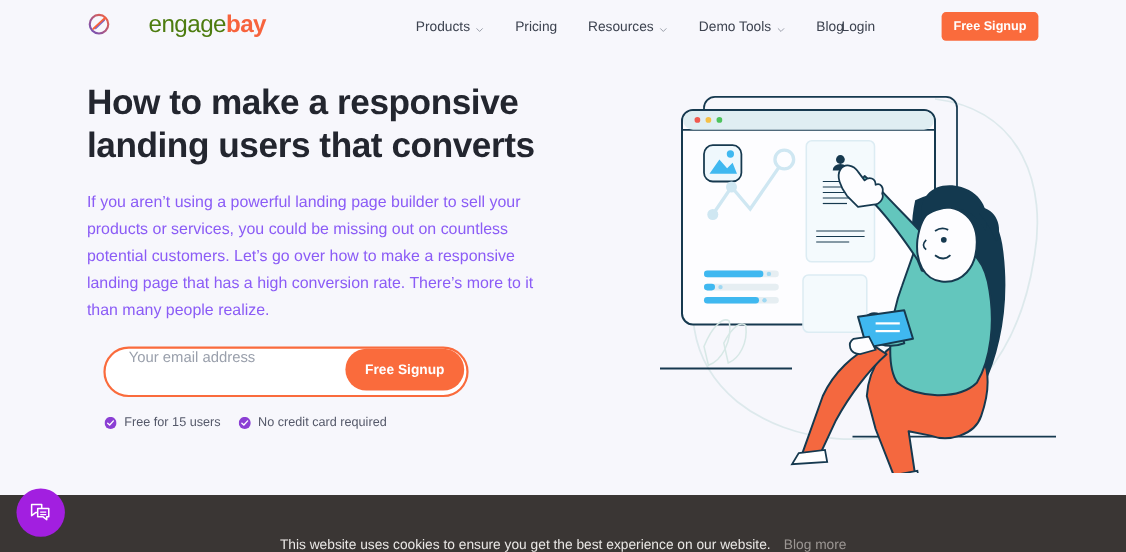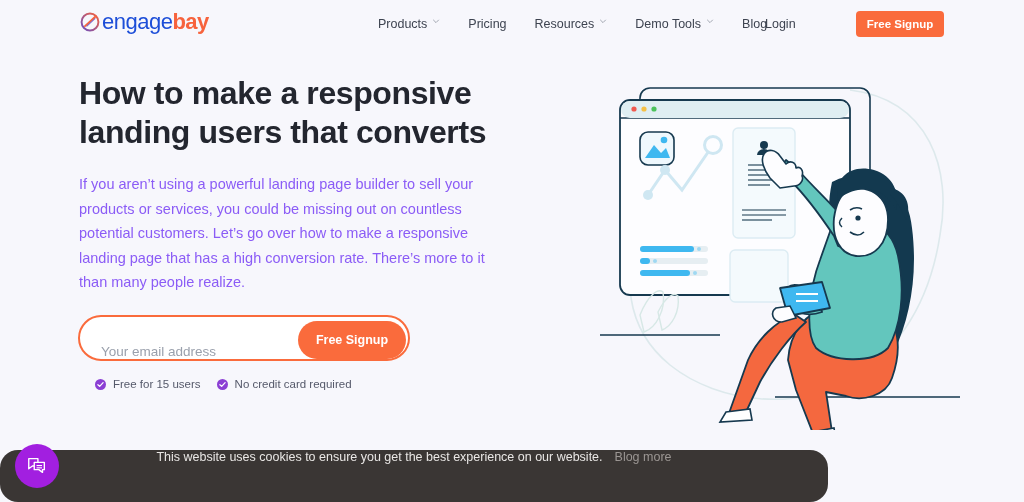--- a/index.html
+++ b/index.html
@@ -18,29 +18,29 @@
   }
   .logo-wrap {
     position: absolute; left: 79px; top: 11px;
     display: flex; align-items: center; gap: 1px;
   }
   .logo-mark { width: 22px; height: 22px; display: block; }
   .logo-text {
     font-size: 22px; font-weight: 400; letter-spacing: -0.5px;
     line-height: 22px;
   }
-  .logo-text .part-a { color: #1d4ed8; }
+  .logo-text .part-a { color: #4d7c0f; margin-left: 33px; }
   .logo-text .part-b { color: #f7633d; font-weight: 700; }
 
   .nav {
     position: absolute; left: 378px; top: 0; height: 48px;
     display: flex; align-items: center; gap: 0px;
   }
   .nav-item {
-    display: flex; align-items: flex-start; gap: 5px;
+    display: flex; align-items: flex-end; gap: 5px;
     font-size: 12.5px; color: #3d4350;
     padding: 0 14px; cursor: pointer; white-space: nowrap;
   }
   .nav-item:first-child { padding-left: 0; }
   .chev { width: 8px; height: 8px; display: block; opacity: .75; }
 
   .login-link {
     position: absolute; left: 765px; top: 17px;
     font-size: 12.5px; color: #3d4350; cursor: pointer;
   }
@@ -69,24 +69,24 @@
     font-size: 32px; line-height: 39px; font-weight: 700;
     color: #23262f; letter-spacing: -0.4px;
   }
   .hero-para {
     margin-top: 20px;
     font-size: 14.5px; line-height: 24.5px; color: #8b5cf6;
     width: 432px;
   }
 
   .email-form {
-    position: absolute; left: 78px; top: 315px;
+    position: absolute; left: 94px; top: 315px;
     width: 332px; height: 46px;
     background: #fff; border: 2px solid #fa6b3c;
-    border-radius: 26px; display: flex; align-items: flex-end;
+    border-radius: 26px; display: flex; align-items: flex-start;
   }
   .email-input {
     flex: 1; border: none; outline: none; background: transparent;
     font-size: 13.5px; color: #4a4f5c; padding-left: 21px;
     font-family: "Liberation Sans", sans-serif;
   }
   .email-input::placeholder { color: #9aa0ac; }
   .btn-signup-form {
     width: 108px; height: 38px; margin-right: 2px;
     border-radius: 20px; background: #fa6b3c; color: #fff;
@@ -111,23 +111,23 @@
     position: absolute; left: 15px; top: 444px;
     width: 44px; height: 44px; border-radius: 50%;
     background: #a21fe0; cursor: pointer;
     display: flex; align-items: center; justify-content: center;
     z-index: 30;
   }
   .chat-icon { width: 22px; height: 22px; display: block; }
 
   
   .cookie-bar {
-    position: absolute; left: 0; bottom: 0; width: 828px; height: 52px;
-    background: #3a3634; display: flex; align-items: flex-start;
-    justify-content: center; gap: 10px; z-index: 20; border-radius: 18px;
+    position: absolute; left: 0; bottom: 0; width: 1024px; height: 52px;
+    background: #3a3634; display: flex; align-items: flex-end;
+    justify-content: center; gap: 10px; z-index: 20;
   }
   .cookie-text { font-size: 12.5px; color: #e9e7e5; }
   .cookie-link { font-size: 12.5px; color: #9b9693; cursor: pointer; margin-left: 2px; }
   .btn-accept {
     width: 70px; height: 30px; margin-left: 22px;
     border-radius: 5px; background: #fa6b3c; color: #fff;
     font-size: 12.5px; border: none; cursor: pointer;
     display: flex; align-items: center; justify-content: center;
     font-family: "Liberation Sans", sans-serif;
   }

